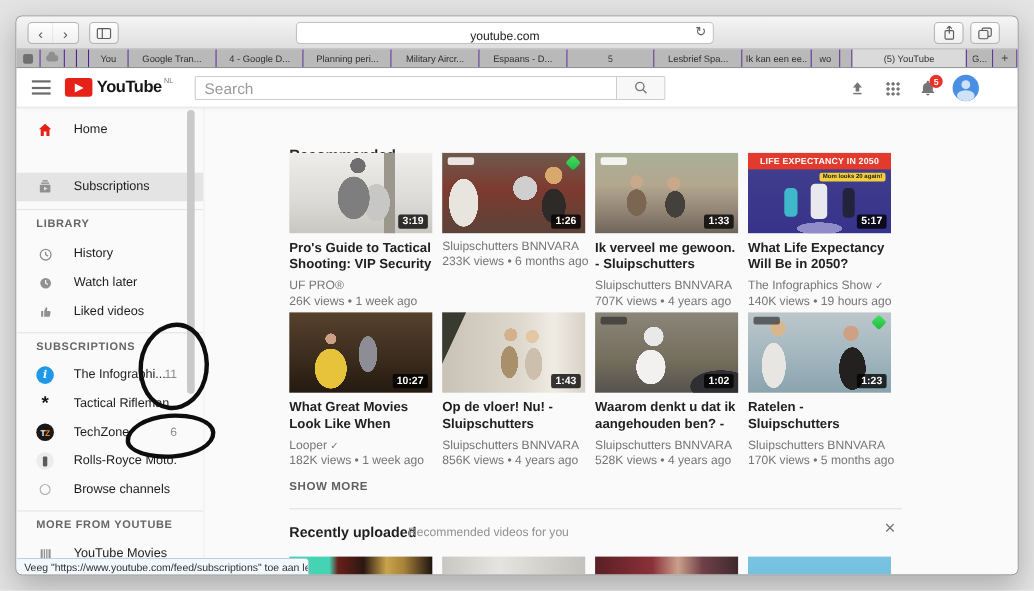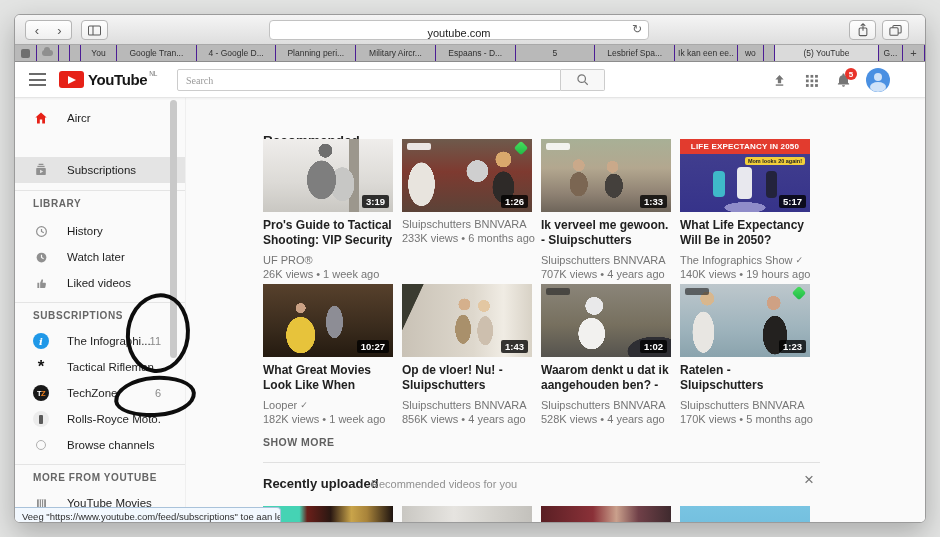--- a/index.html
+++ b/index.html
@@ -73,22 +73,22 @@
   .hamburger { position: absolute; left: 14px; top: 11px; width: 17px; height: 13px; display: flex; flex-direction: column; justify-content: space-between; cursor: pointer; }
   .hamburger i { display: block; height: 2px; background: #6b6b6b; }
   .logo { position: absolute; left: 44px; top: 8px; display: flex; align-items: flex-start; }
   .logo-badge { width: 25px; height: 17px; background: #e62117; border-radius: 3px; position: relative; margin-right: 4px; margin-top: 1px; }
   .logo-badge::after { content: ""; position: absolute; left: 9px; top: 4.5px; border-left: 8px solid #fff; border-top: 4px solid transparent; border-bottom: 4px solid transparent; }
   .logo-word { font-size: 15px; font-weight: bold; color: #161616; letter-spacing: -0.4px; line-height: 19px; }
   .logo-region { font-size: 6.5px; color: #777; margin-left: 2px; line-height: 8px; }
   .searchbox { position: absolute; left: 162px; top: 7px; width: 384px; height: 22px; }
   .searchbox input {
     width: 100%; height: 100%; border: 1px solid #ccc; border-radius: 2px 0 0 2px;
-    padding: 0 8px; font-size: 10px; color: #ec4899; outline: none;
-    font-family: Liberation Serif, serif; background: #fff;
+    padding: 0 8px; font-size: 14px; color: #ec4899; outline: none;
+    font-family: Liberation Sans, sans-serif; background: #fff;
   }
   .searchbox input::placeholder { color: #9a9a9a; }
   .searchbtn {
     position: absolute; left: 546px; top: 7px; width: 44px; height: 22px;
     background: #f8f8f8; border: 1px solid #ccc; border-left: none; border-radius: 0 2px 2px 0;
     display: flex; align-items: center; justify-content: center;
   }
   .hicon { position: absolute; top: 10px; width: 18px; height: 16px; display: flex; align-items: center; justify-content: center; }
   .hicon-upload { left: 755px; }
   .hicon-grid { left: 787px; }
@@ -359,21 +359,21 @@
 
   <div class="content">
 
     <div class="sidebar">
       <div class="srow" style="top:7px">
         <span class="sic">
           <svg width="16" height="16" viewBox="0 0 20 20">
               <path d="M10 3 L3 9.5 H5 V17 H8.5 V12 H11.5 V17 H15 V9.5 H17 Z" fill="#e62117"></path>
             </svg>
         </span>
-        <span class="slabel">Aircr</span>
+        <span class="slabel">Home</span>
       </div>
       <div class="srow selected" style="top:59px">
         <span class="sic">
           <svg width="16" height="16" viewBox="0 0 20 20">
               <rect x="7" y="2.2" width="6" height="1.6" fill="#909090"></rect>
               <rect x="5.5" y="4.8" width="9" height="1.6" fill="#909090"></rect>
               <rect x="4" y="7.4" width="12" height="8.8" rx="1" fill="#909090"></rect>
               <path d="M8.8 9.6 L12.8 11.8 L8.8 14 Z" fill="#e4e4e4"></path>
             </svg>
         </span>

